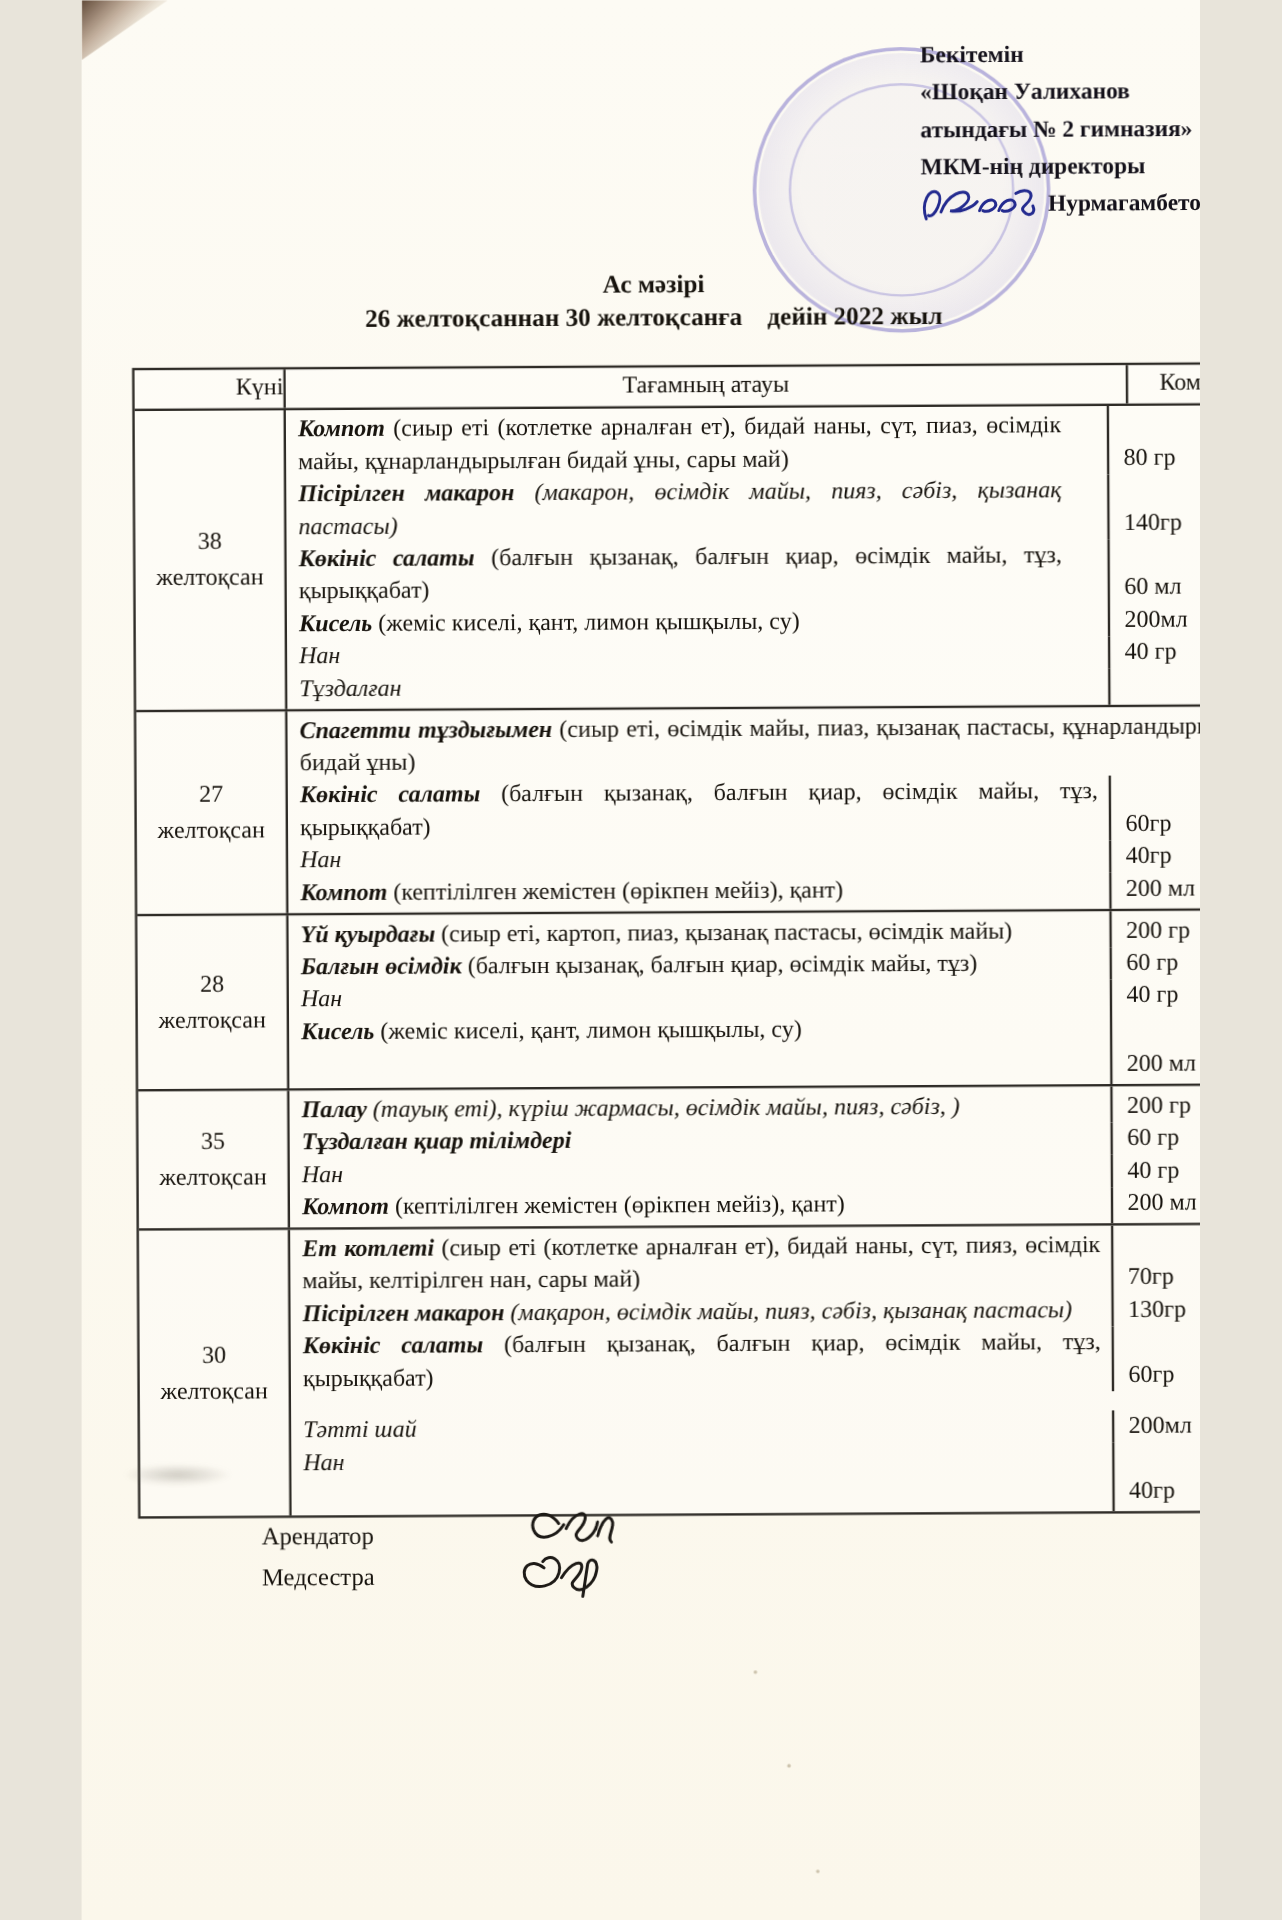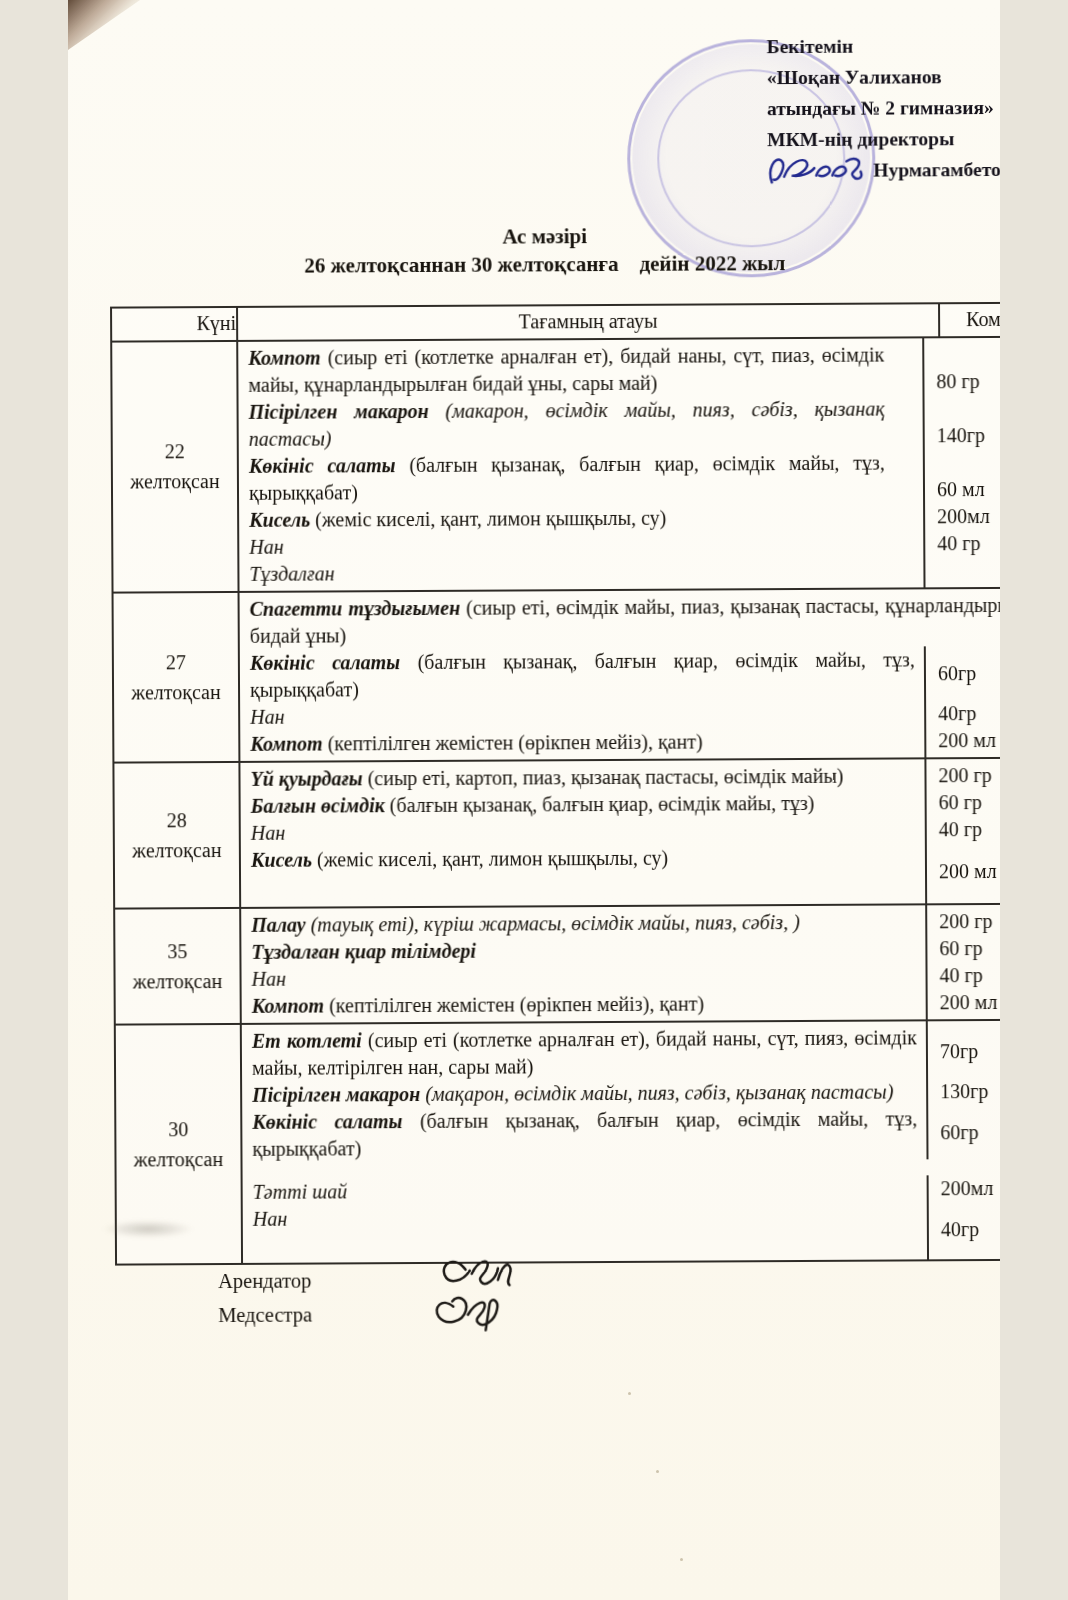--- a/index.html
+++ b/index.html
@@ -69,21 +69,21 @@
   .items .item:last-child{flex:1;}
   .item.gap{margin-top:16px;}
   .dish{flex:1;padding:0 9px 0 10px;text-align:justify;}
   .items .item:first-child .dish,.items .item:first-child .wcell{padding-top:3px;}
   .items .item:last-child .dish,.items .item:last-child .wcell{padding-bottom:3px;}
   .dname{font-style:italic;}
   .dname.nb{font-weight:bold;}
   .ddet.it{font-style:italic;}
   .wcell{
     width:116px;flex:none;border-left:2px solid var(--line,#2e2b26);
-    padding:0 4px 0 12px;display:flex;flex-direction:column;justify-content:center;
+    padding:0 4px 0 12px;display:flex;flex-direction:column;justify-content:flex-end;
   }
   .wcell.bottom{justify-content:flex-end;margin-left:29px;}
 
   
   .footer{position:absolute;left:145px;top:1262px;display:flex;font-size:20.5px;}
   .f-roles{width:185px;line-height:34px;}
   .f-sigs{width:190px;position:relative;}
   .sig-renter{position:absolute;left:32px;top:-12px;width:86px;height:46px;}
   .sig-nurse{position:absolute;left:26px;top:26px;width:96px;height:52px;}
   .f-names{line-height:34px;}
@@ -134,21 +134,21 @@
 
     <div class="menu-table">
       <div class="thead">
         <div class="th th-day">Күні</div>
         <div class="th th-dish">Тағамның атауы</div>
         <div class="th th-weight">Компот</div>
       </div>
       <div>
           <div class="trow" style="min-height: 240px;">
             <div class="day-cell">
-              <div class="day-num">22</div>
+              <div class="day-num">38</div>
               <div class="day-word">желтоқсан</div>
             </div>
             <div class="items">
               <div class="item">
                 <div class="dish"><span class="dname nb">Компот</span><span class="ddet"> (сиыр еті (котлетке арналған ет), бидай наны, сүт, пиаз, өсімдік майы, құнарландырылған бидай ұны, сары май)</span></div>
                 <div class="wcell bottom">
                   <span class="wval">80 гр</span>
                 </div>
               </div>
               <div class="item">

